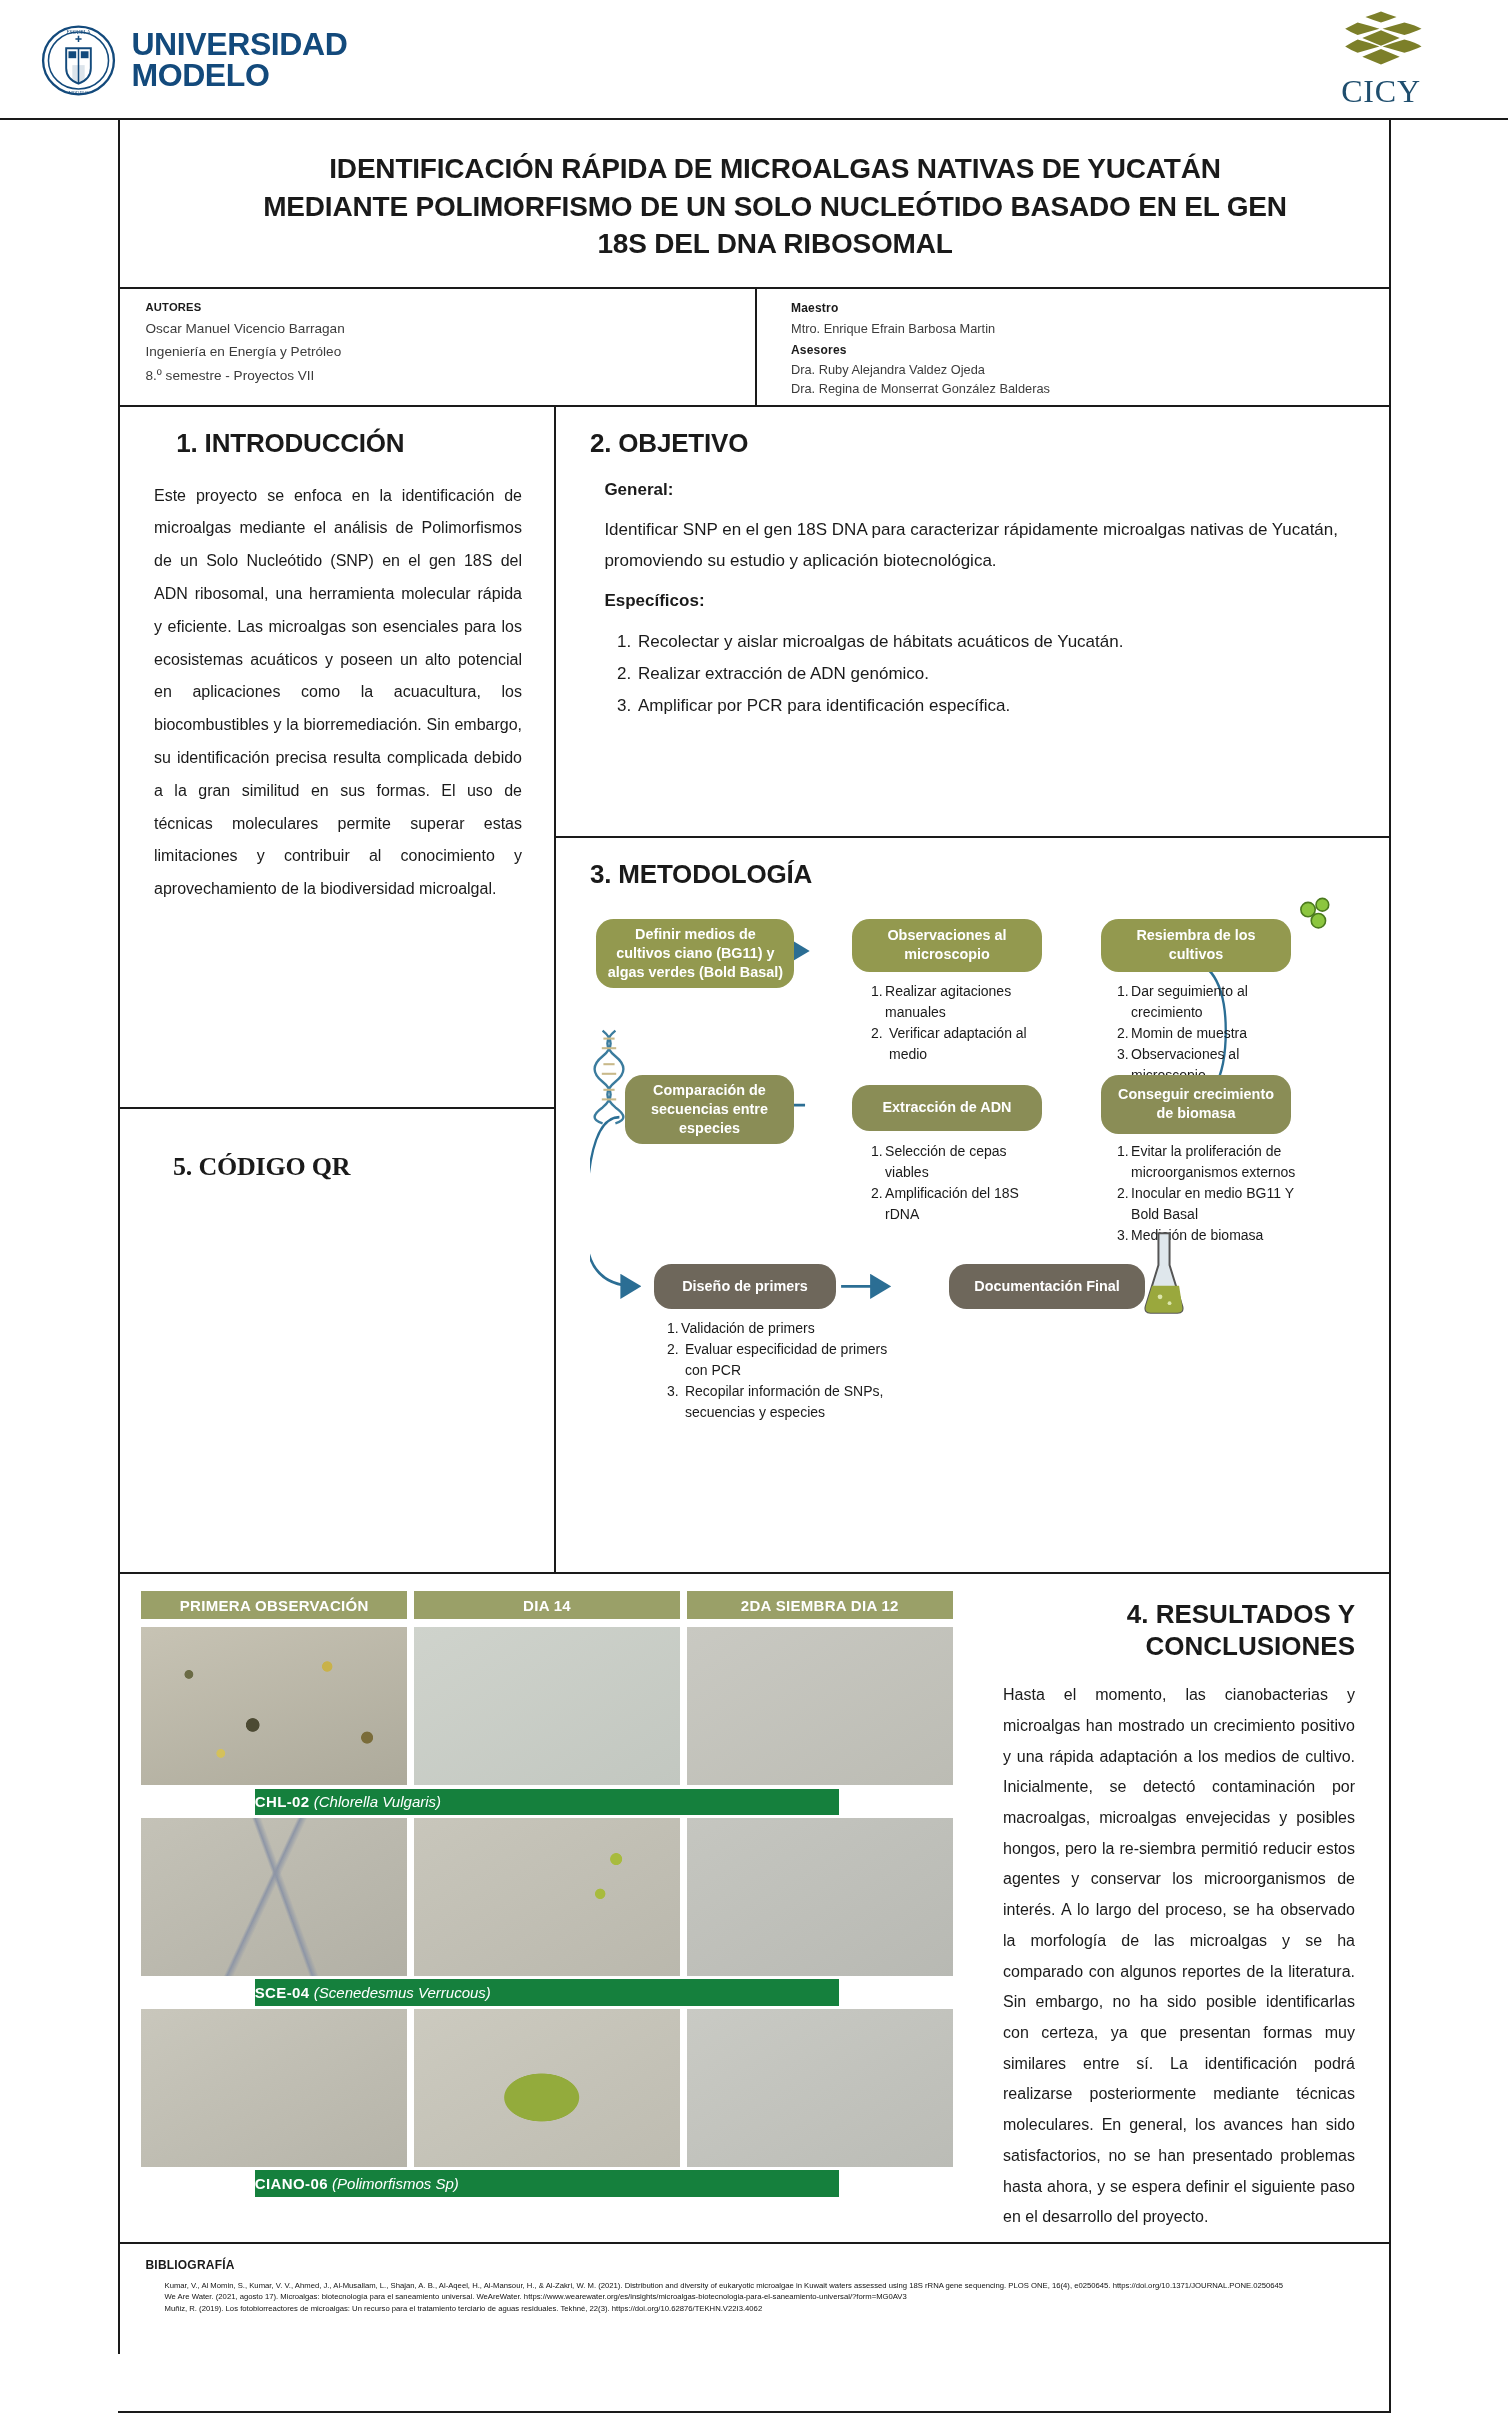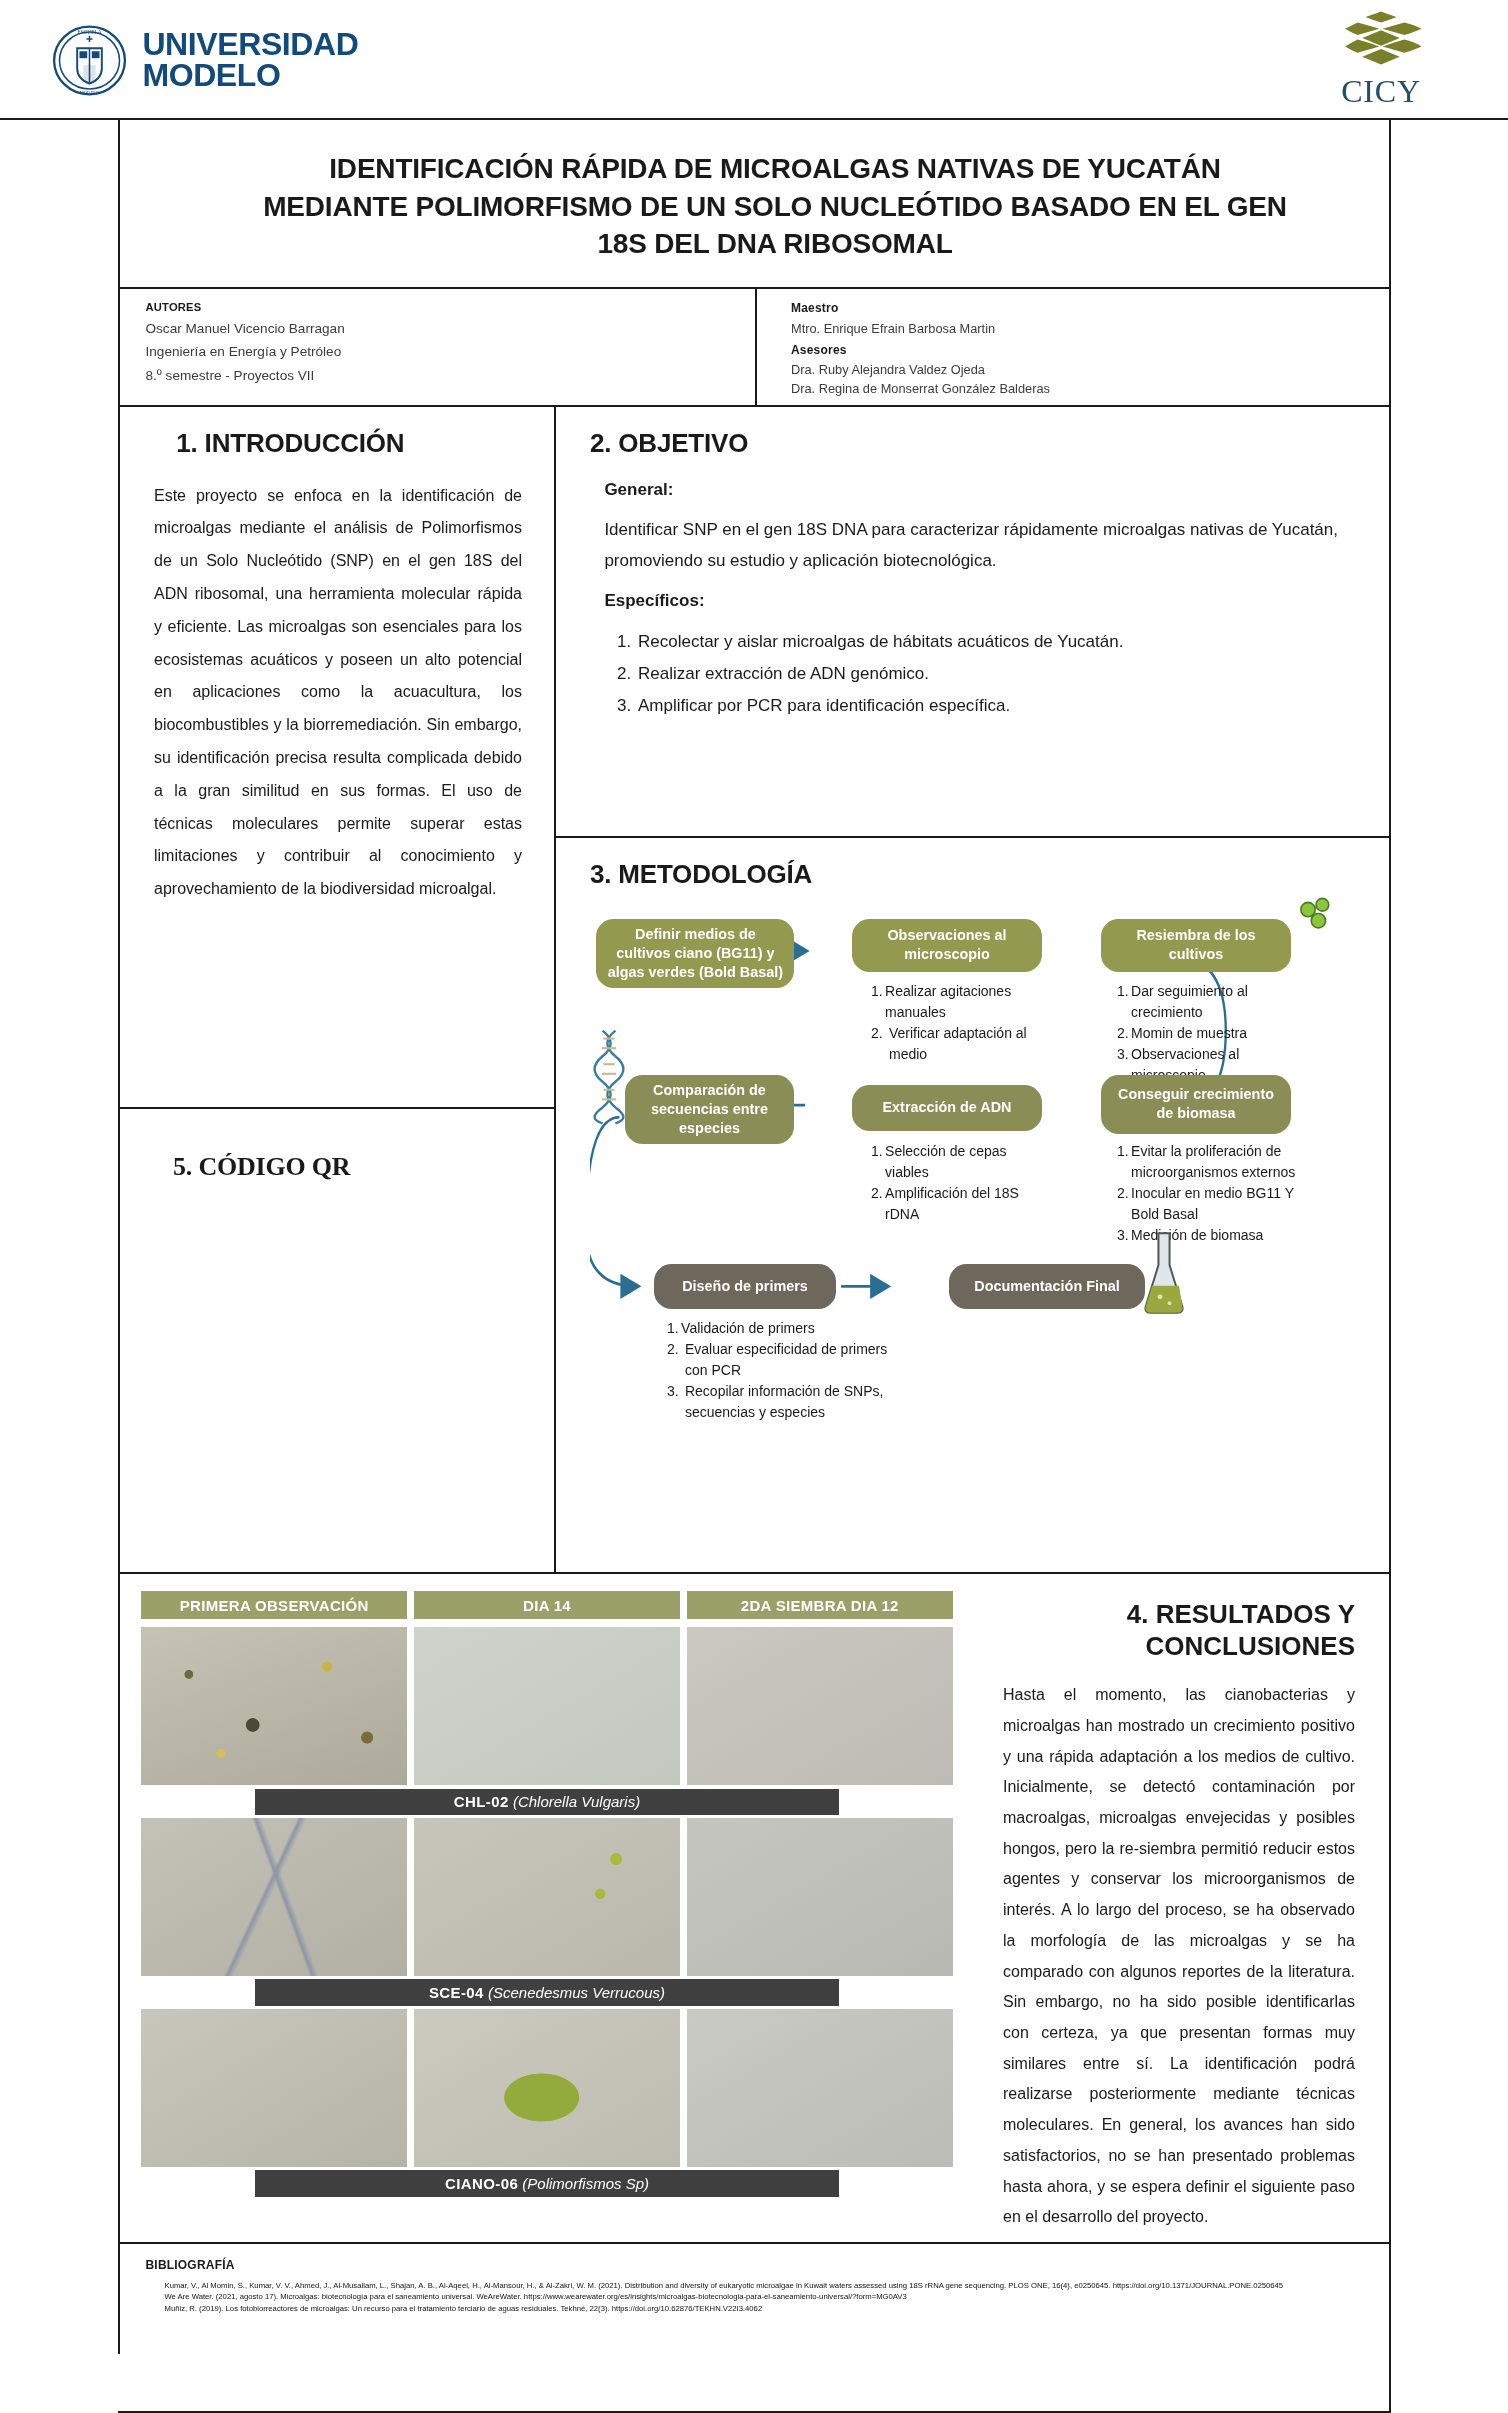--- a/index.html
+++ b/index.html
@@ -9,21 +9,21 @@
     font-family:"Liberation Sans", sans-serif;
     color:#1a1a1a;
     position:relative;
     overflow:hidden;
   }
 
   
   .top-header {
     height:120px;
     display:flex; align-items:center; justify-content:space-between;
-    padding:0 48px 0 51px;
+    padding:0 48px 0 40px;
     position:relative;
   }
   .um-logo { display:flex; align-items:center; gap:14.4px; }
   .um-seal { width:77px; height:77px; flex:0 0 77px; }
   .um-words { line-height:0.96; }
   .um-words .l1 {
     font-size:32px; font-weight:bold; color:#134a7c; letter-spacing:-0.4px;
   }
   .um-words .l2 {
     font-size:32px; font-weight:bold; color:#134a7c; letter-spacing:-0.4px;
@@ -121,21 +121,21 @@
   .res-col { flex:1; padding:24px 35px 8px 29px; border-left:0; }
 
   .img-heads { display:flex; gap:6.4px; margin-bottom:8px; }
   .img-head {
     flex:1; background:#9aa068; color:#fff; text-align:center;
     font-size:15px; font-weight:bold; padding:5.6px 0; letter-spacing:0.3px;
   }
   .img-row { display:flex; gap:6.4px; }
   .cellimg { flex:1; height:158px; background:#b9b7ac; position:relative; overflow:hidden; }
   .species-band {
-    background:#404040; color:#fff; text-align:center;
+    background:#15803d; color:#fff; text-align:left;
     font-size:15px; padding:4.8px 0; margin:3.2px 0;
     width:72%; margin-left:auto; margin-right:auto;
   }
   .species-band b { font-weight:bold; letter-spacing:0.4px;}
   .species-band i { font-style:italic; }
 
   h2.res-title { font-size:26px; font-weight:bold; line-height:1.25; text-align:right; margin-bottom:17.6px; }
   p.res-p { font-size:16px; line-height:1.92; text-align:justify; }
 
   

